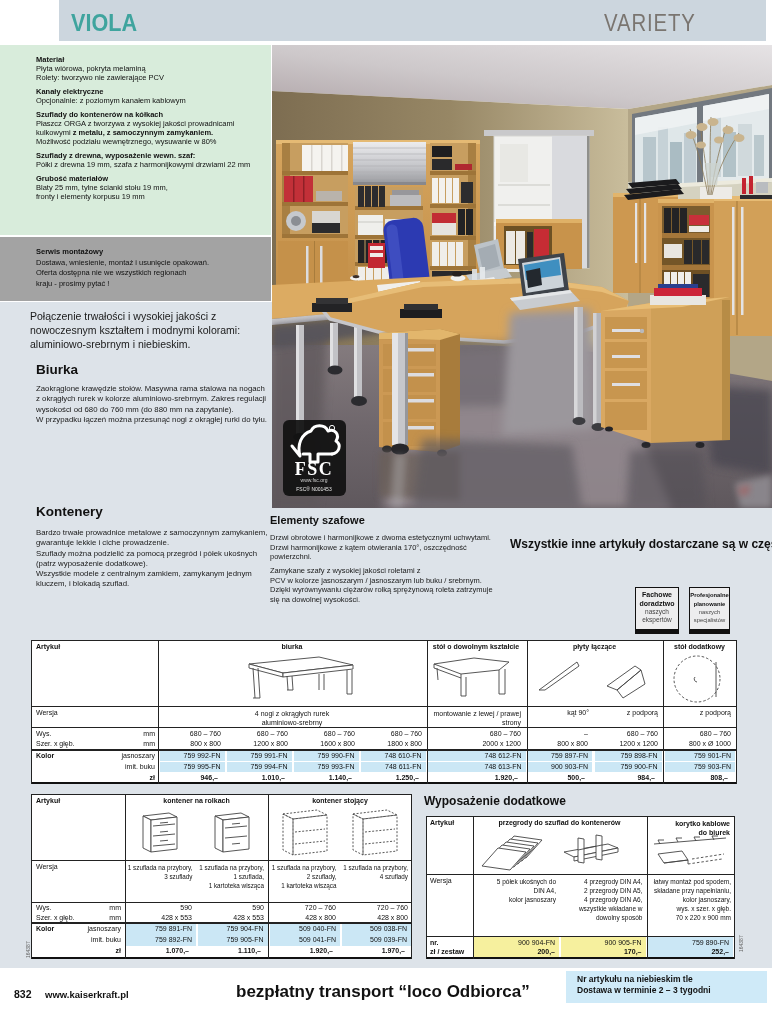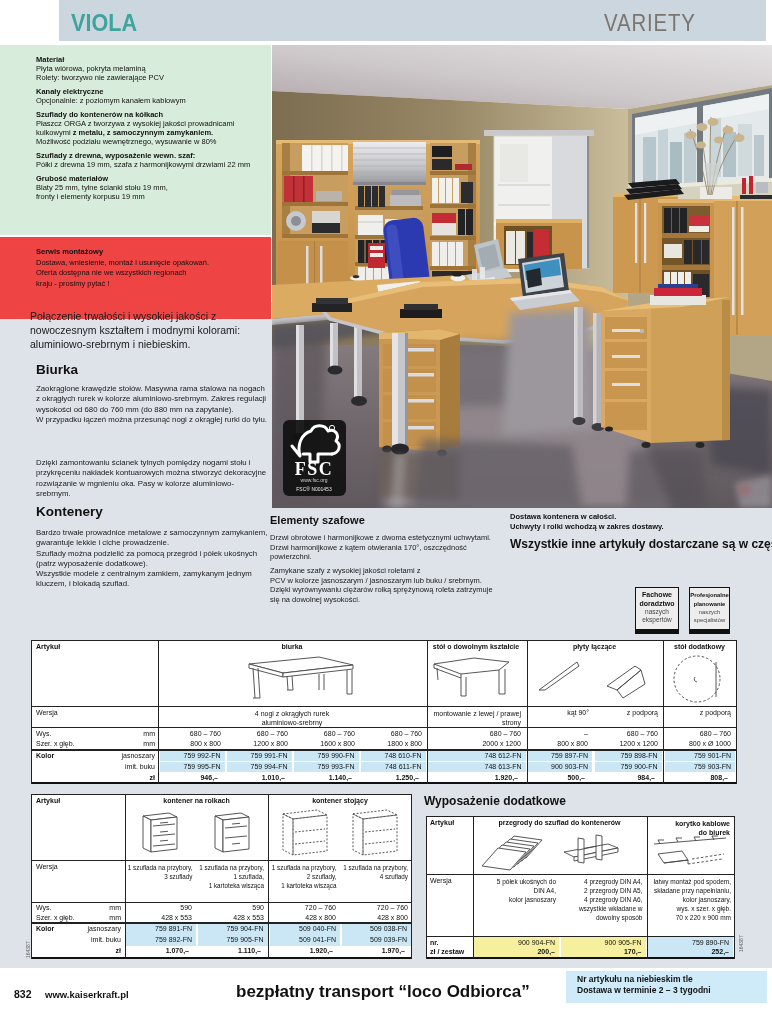--- a/index.html
+++ b/index.html
@@ -34,37 +34,36 @@
     <div>kulkowymi <span class="b">z metalu, z samoczynnym zamykaniem.</span></div>
     <div>Możliwość podziału wewnętrznego, wysuwanie w 80%</div>
     <div class="b" style="margin-top:5px;">Szuflady z drewna, wyposażenie wewn. szaf:</div>
     <div>Półki z drewna 19 mm, szafa z harmonijkowymi drzwiami 22 mm</div>
     <div class="b" style="margin-top:5px;">Grubość materiałów</div>
     <div>Blaty 25 mm, tylne ścianki stołu 19 mm,</div>
     <div>fronty i elementy korpusu 19 mm</div>
   </div>
 </div>
 
-<div class="abs" style="left:0;top:237px;width:271px;height:82px;background:#ef4444;color:#111;">
+<div class="abs" style="left:0;top:237px;width:271px;height:64px;background:#a3a3a3;color:#111;">
   <div style="margin:10px 10px 0 36px;font-size:7.5px;line-height:10.5px;">
     <div class="b">Serwis montażowy</div>
     <div>Dostawa, wniesienie, montaż i usunięcie opakowań.</div>
     <div>Oferta dostępna nie we wszystkich regionach</div>
     <div>kraju - prosimy pytać !</div>
   </div>
 </div>
 
 <div class="abs" style="left:30px;top:309px;font-size:10.5px;line-height:14px;color:#1a1a1a;">Połączenie trwałości i wysokiej jakości z<br>nowoczesnym kształtem i modnymi kolorami:<br>aluminiowo-srebrnym i niebieskim.</div>
 
 <div class="abs b" style="left:36px;top:362px;font-size:13.5px;color:#111;">Biurka</div>
 
 <div class="abs" style="left:36px;top:384px;font-size:7.8px;line-height:10.3px;color:#1a1a1a;">Zaokrąglone krawędzie stołów. Masywna rama stalowa na nogach<br>z okrągłych rurek w kolorze aluminiowo-srebrnym. Zakres regulacji<br>wysokości od 680 do 760 mm (do 880 mm na zapytanie).<br>W przypadku łączeń można przesunąć nogi z okrągłej rurki do tyłu.</div>
 
 
-<div class="abs" style="left:36px;top:458px;font-size:7.8px;line-height:10.3px;color:#1a1a1a;">Dzięki zamontowaniu ścianek tylnych pomiędzy nogami stołu i<br>przykręceniu nakładek kontuarowych można stworzyć dekoracyjne<br>rozwiązanie w mgnieniu oka. Pasy w kolorze aluminiowo-<br>srebrnym.</div>
 
 <div class="abs b" style="left:36px;top:504px;font-size:13.5px;color:#111;">Kontenery</div>
 
 <div class="abs" style="left:36px;top:528px;font-size:7.8px;line-height:10.3px;color:#1a1a1a;">Bardzo trwałe prowadnice metalowe z samoczynnym zamykaniem,<br>gwarantuje lekkie i ciche prowadzenie.<br>Szuflady można podzielić za pomocą przegród i półek ukośnych<br>(patrz wyposażenie dodatkowe).<br>Wszystkie modele z centralnym zamkiem, zamykanym jednym<br>kluczem, i blokadą szuflad.</div>
 
 <svg class="abs" style="left:272px;top:45px;" width="500" height="463" viewBox="0 0 500 463">
 <defs>
 <linearGradient id="ceil" x1="0" y1="1" x2="1" y2="0">
  <stop offset="0" stop-color="#b0a5a8"></stop>
           <stop offset="0.45" stop-color="#cdc8ca"></stop>
@@ -533,21 +532,20 @@
 <text x="42" y="446" font-family="Liberation Sans,sans-serif" font-size="5" fill="#e8e8e8" text-anchor="middle">FSC® N001453</text>
 </g>
 </svg>
 
 <div class="abs b" style="left:270px;top:514px;font-size:11px;color:#111;">Elementy szafowe</div>
 
 <div class="abs" style="left:270px;top:533px;font-size:7.5px;line-height:9.6px;color:#1a1a1a;">Drzwi obrotowe i harmonijkowe z dwoma estetycznymi uchwytami.<br>Drzwi harmonijkowe z kątem otwierania 170°, oszczędność<br>powierzchni.</div>
 
 <div class="abs" style="left:270px;top:566px;font-size:7.5px;line-height:9.6px;color:#1a1a1a;">Zamykane szafy z wysokiej jakości roletami z<br>PCV w kolorze jasnoszarym / jasnoszarym lub buku / srebrnym.<br>Dzięki wyrównywaniu ciężarów rolką sprężynową roleta zatrzymuje<br>się na dowolnej wysokości.</div>
 
-<div class="abs b" style="left:510px;top:512px;width:250px;font-size:7.5px;line-height:9.5px;color:#111;">Dostawa kontenera w całości.<br>Uchwyty i rolki wchodzą w zakres dostawy.</div>
 
 <div class="abs b" style="left:510px;top:537px;width:250px;font-size:12px;color:#111;">Wszystkie inne artykuły dostarczane są w częściach.</div>
 
 <div class="abs" style="left:635px;top:587px;width:42px;height:41px;background:#ededee;border:1.5px solid #111;border-bottom:5px solid #111;text-align:center;">
   <div class="b" style="font-size:7px;line-height:8.5px;margin-top:3px;color:#111;">Fachowe<br>doradztwo</div>
   <div style="font-size:6.5px;line-height:8px;color:#444;">naszych<br>ekspertów</div>
 </div>
 
 <div class="abs" style="left:689px;top:587px;width:39px;height:41px;background:#ededee;border:1.5px solid #111;border-bottom:5px solid #111;text-align:center;">
   <div class="b" style="font-size:5.8px;line-height:8.5px;margin-top:3px;color:#111;">Profesjonalne<br>planowanie</div>

